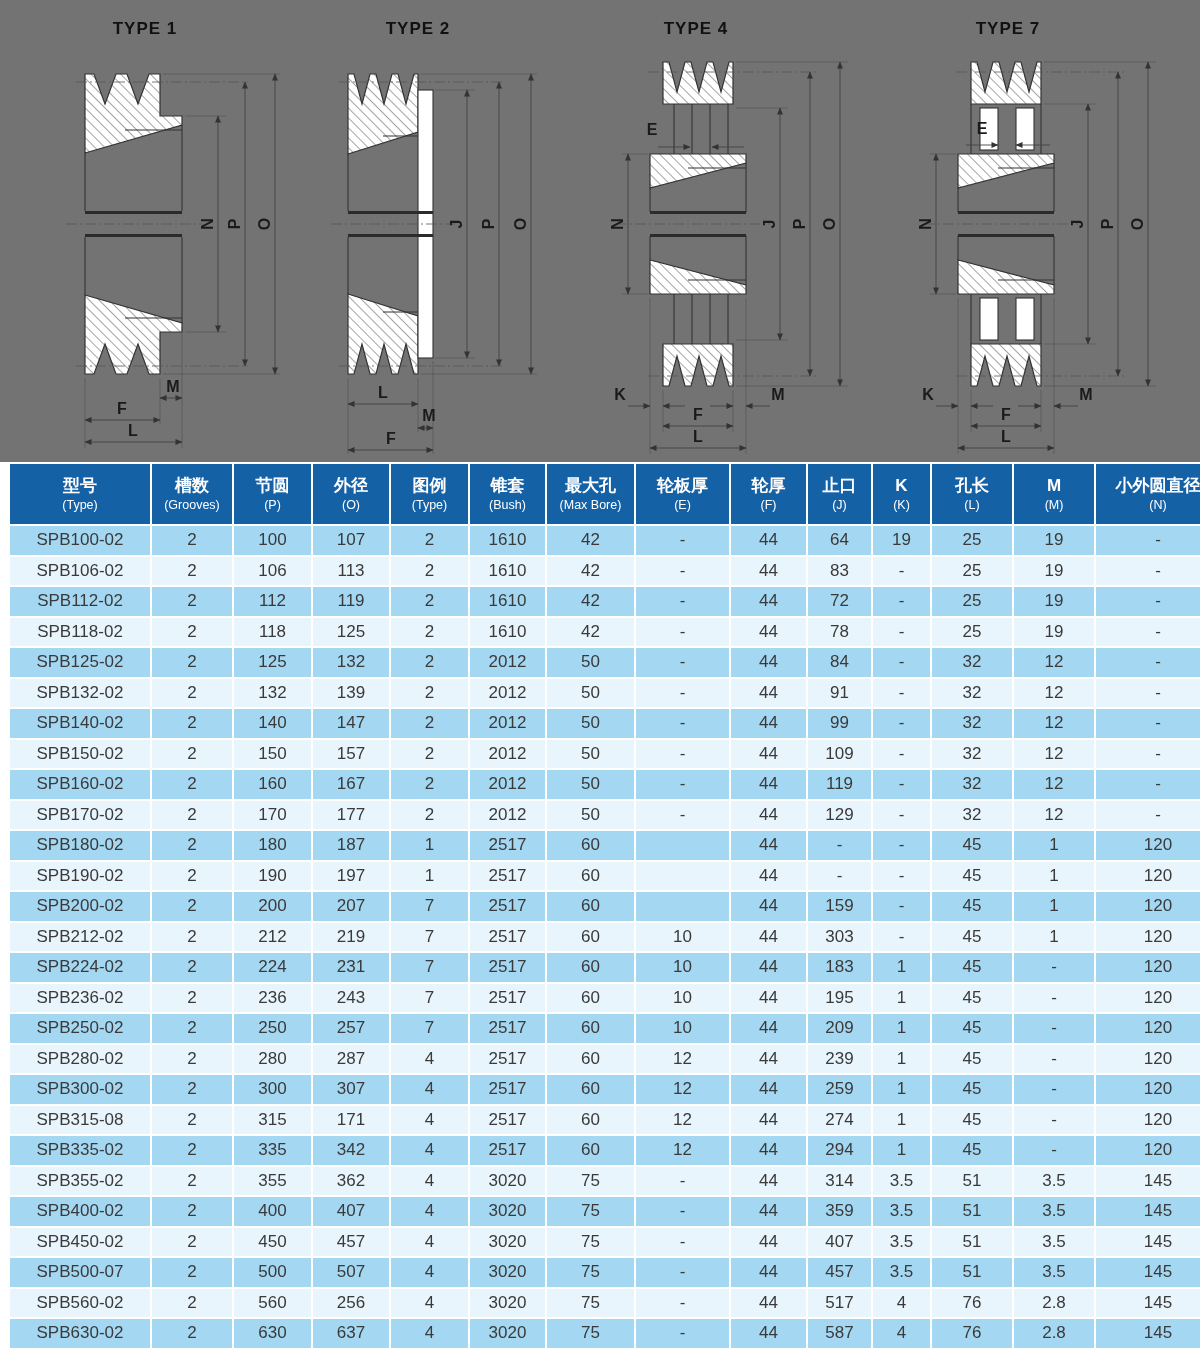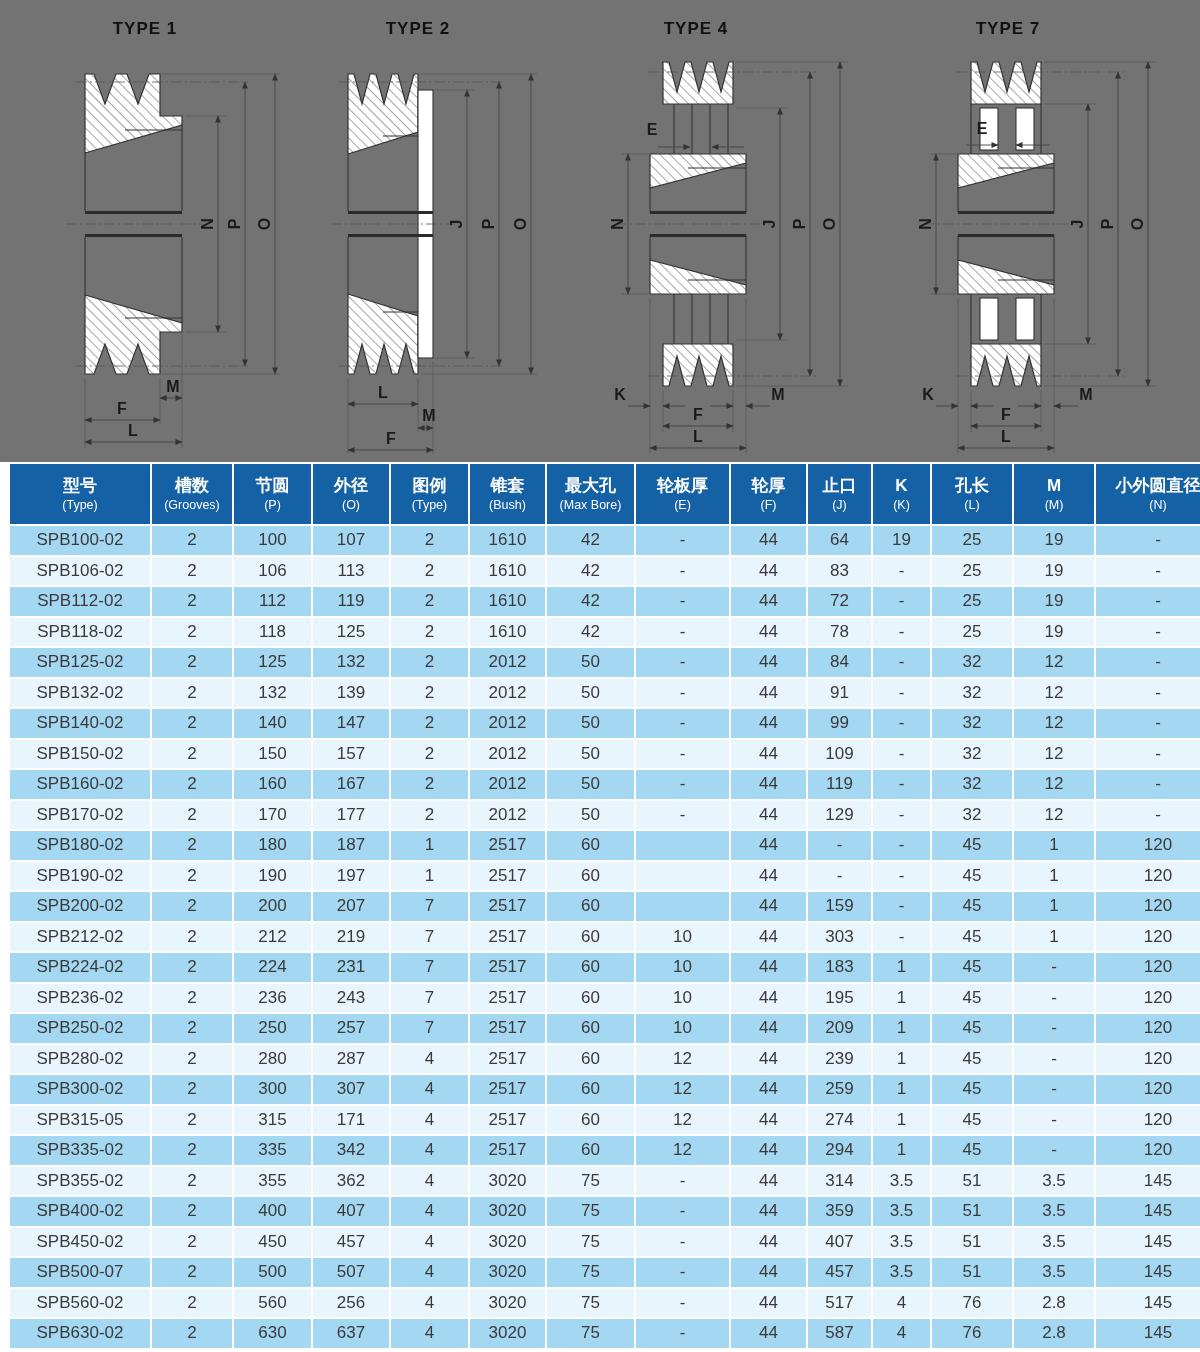--- a/index.html
+++ b/index.html
@@ -627,21 +627,21 @@
           <td>60</td>
           <td>12</td>
           <td>44</td>
           <td>259</td>
           <td>1</td>
           <td>45</td>
           <td>-</td>
           <td>120</td>
         </tr>
         <tr>
-          <td>SPB315-05</td>
+          <td>SPB315-08</td>
           <td>2</td>
           <td>315</td>
           <td>171</td>
           <td>4</td>
           <td>2517</td>
           <td>60</td>
           <td>12</td>
           <td>44</td>
           <td>274</td>
           <td>1</td>

